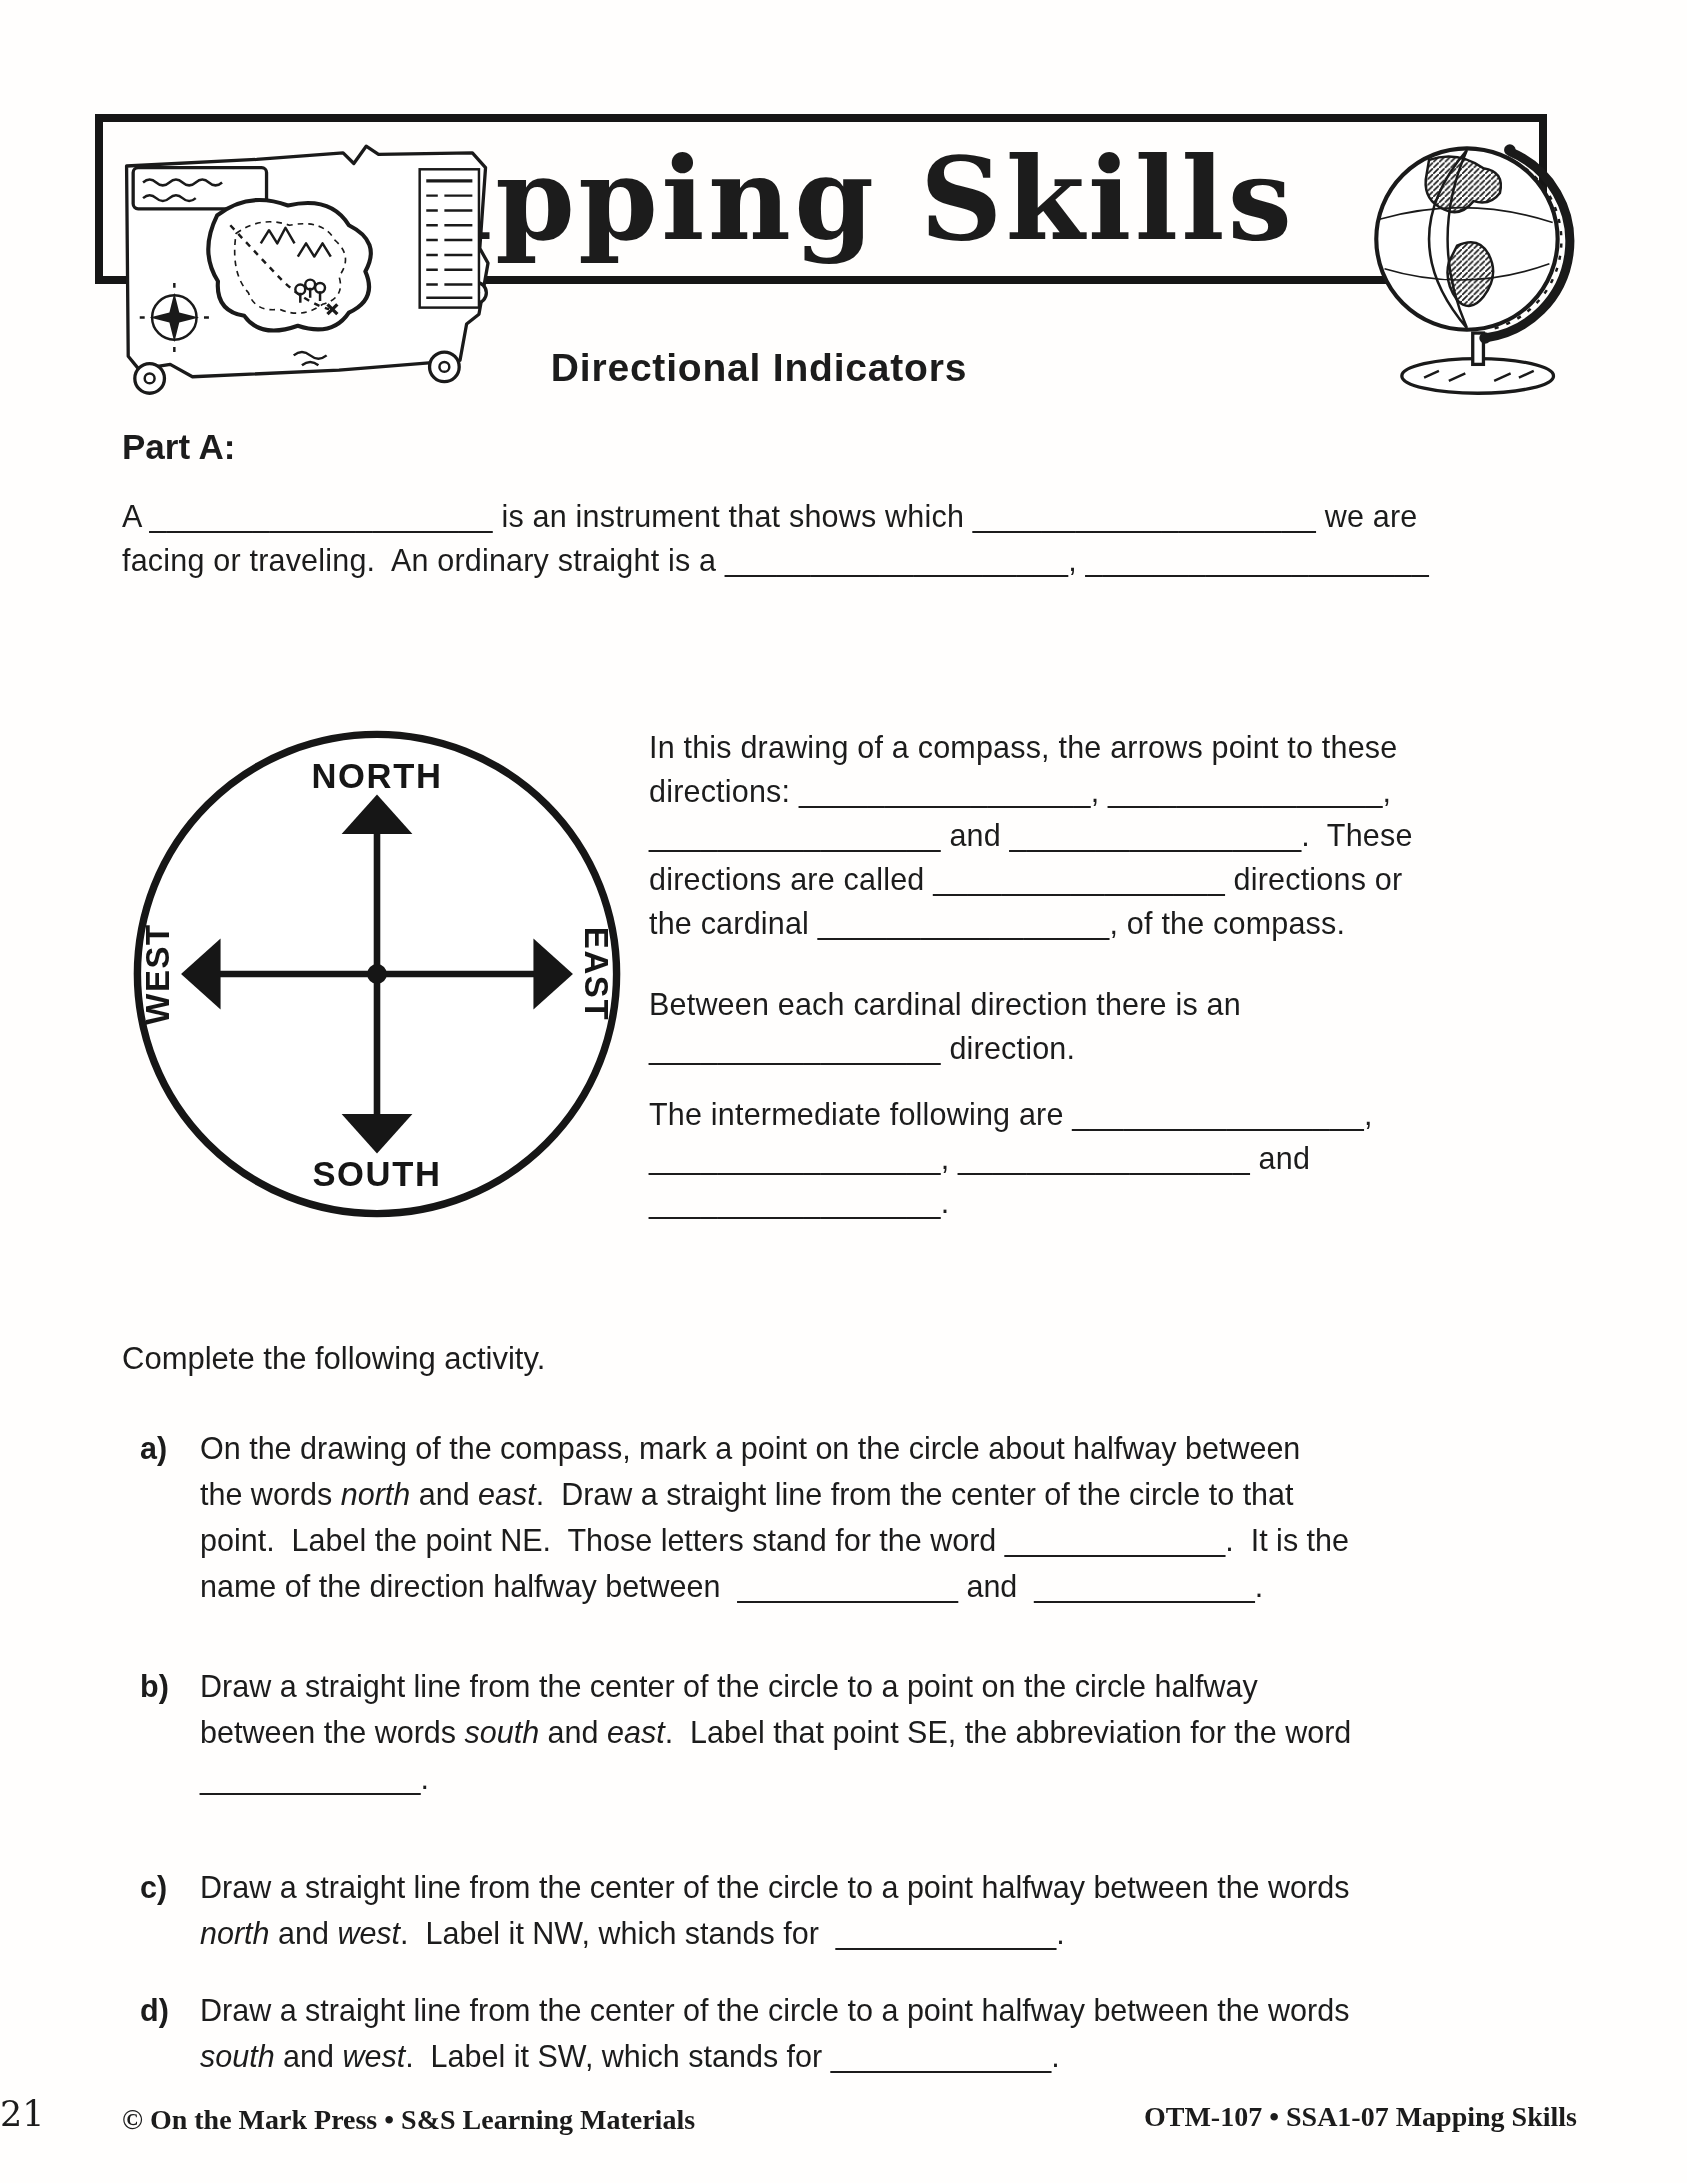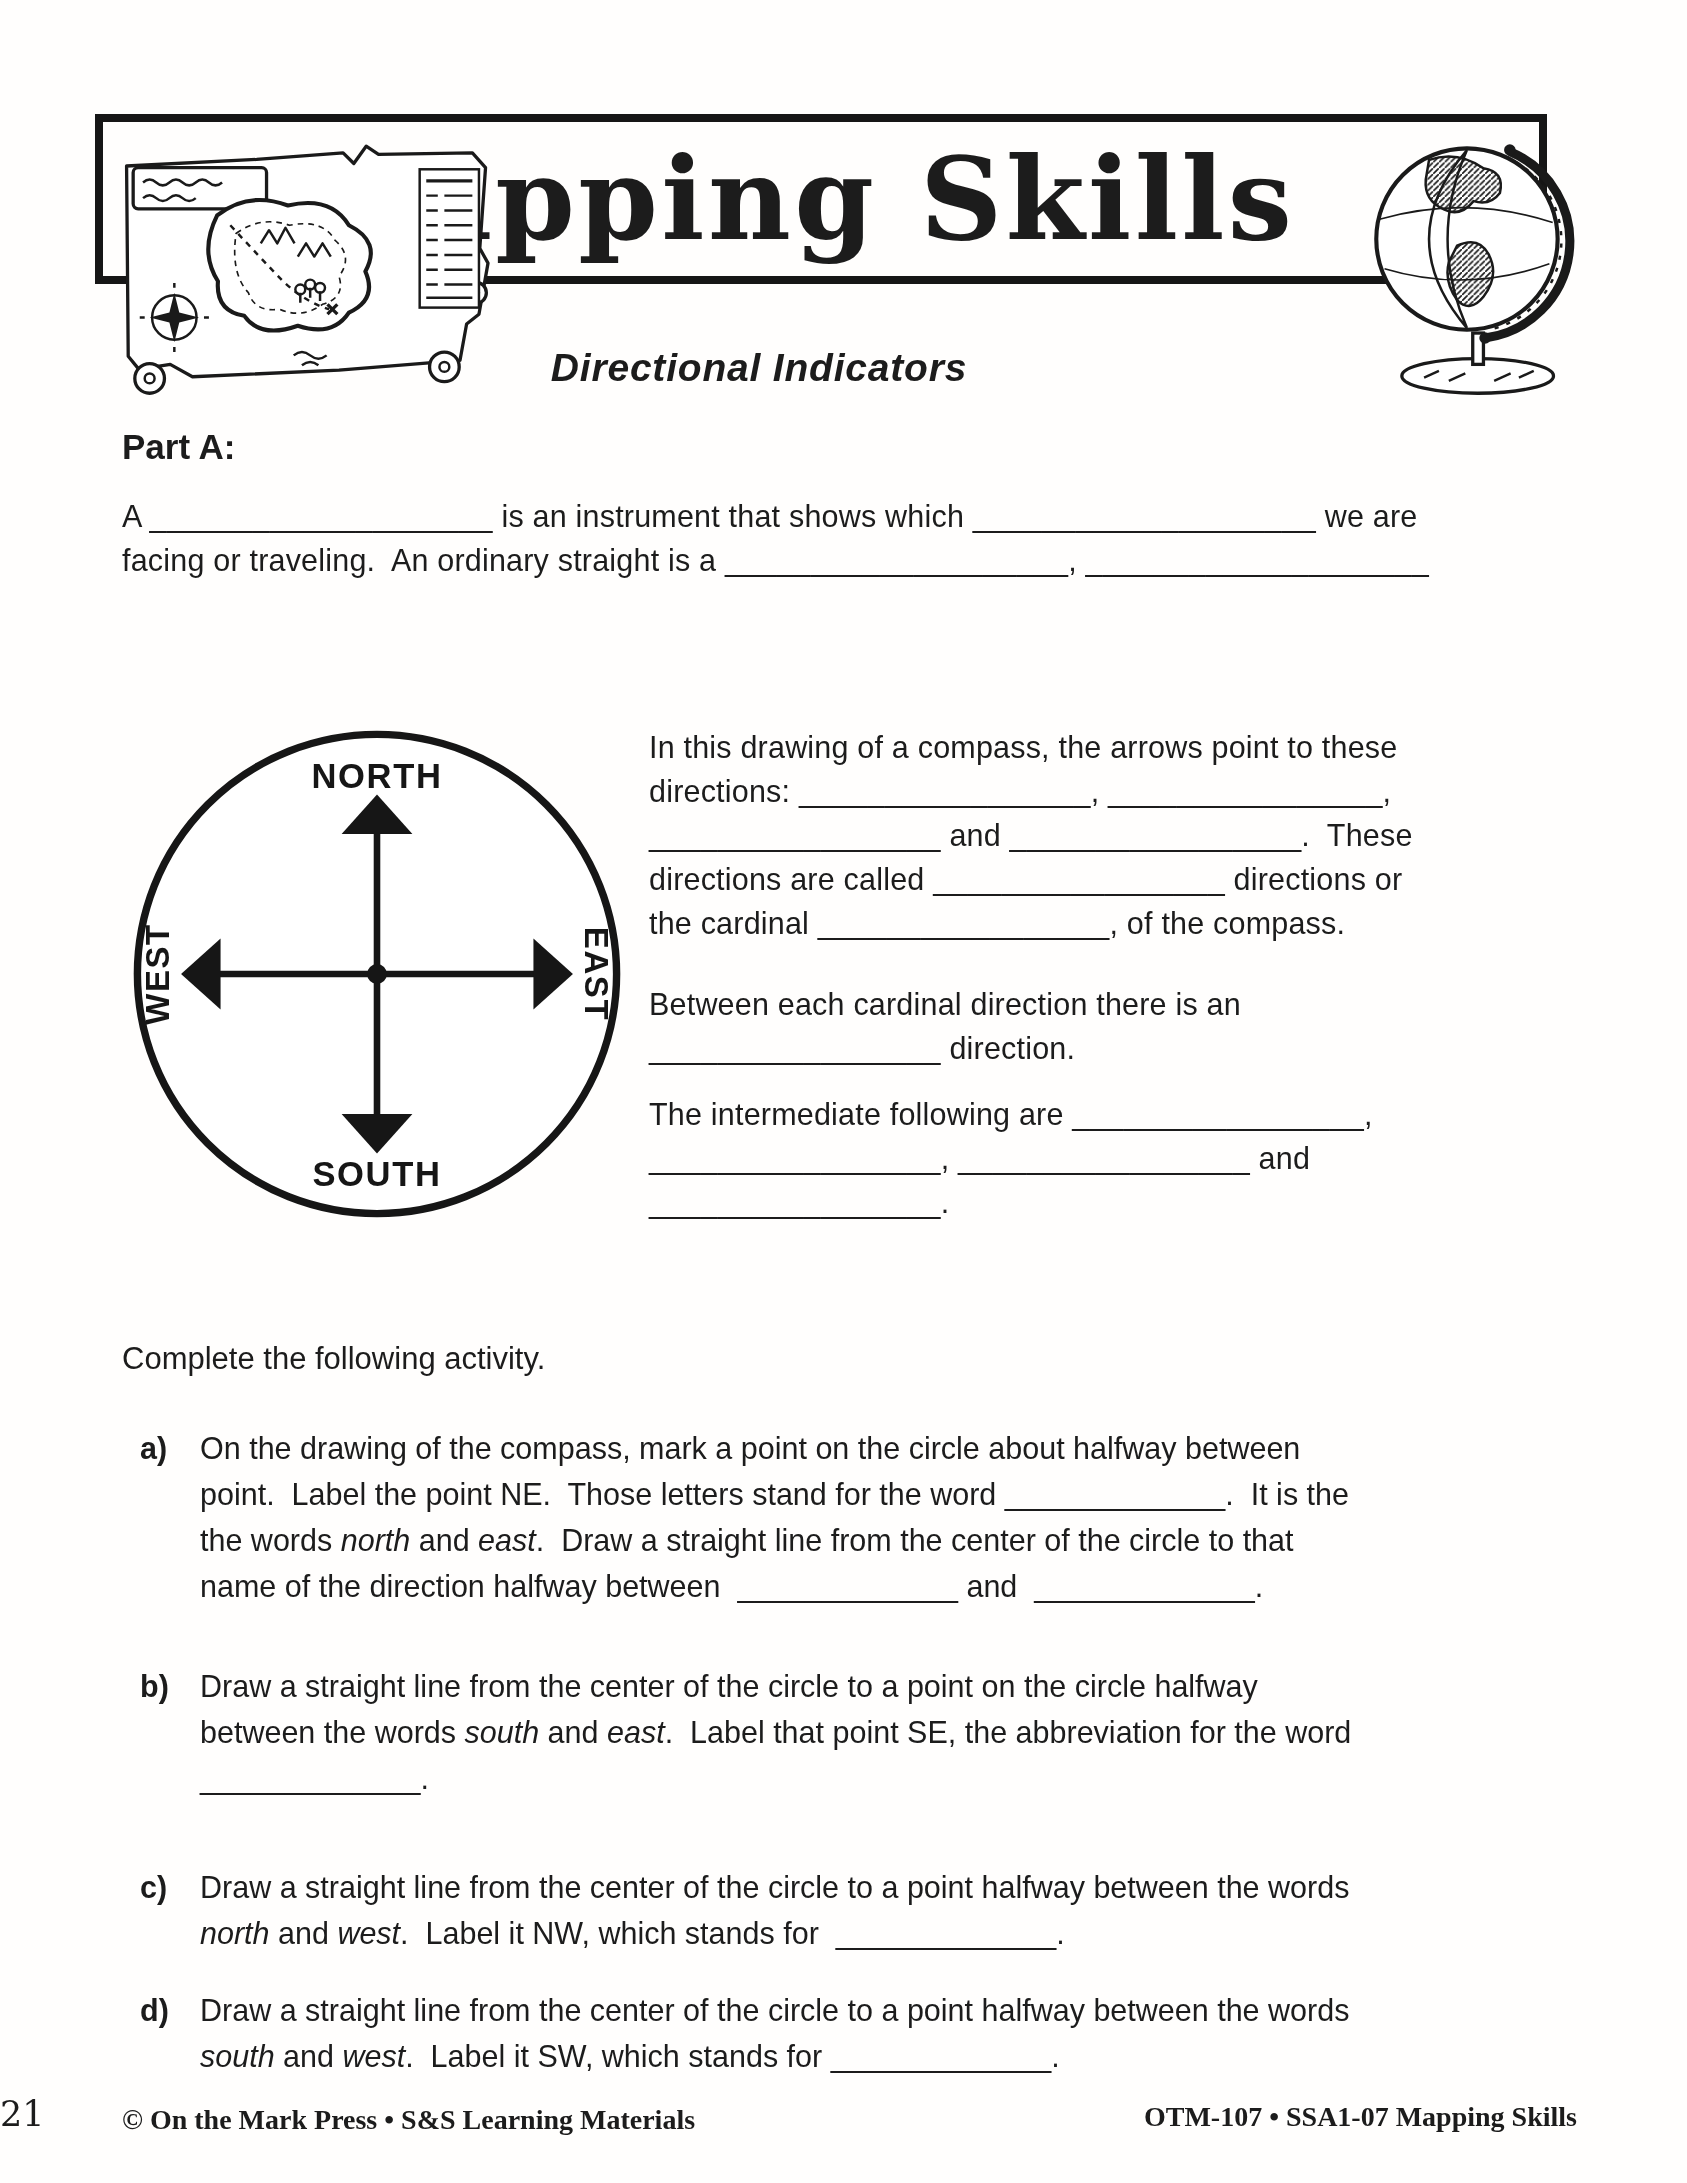--- a/index.html
+++ b/index.html
@@ -18,21 +18,21 @@
     font-family:"DejaVu Serif", serif; font-weight:bold;
     font-size:114px; letter-spacing:3.3px; transform:translateX(-29px);
     white-space:nowrap; line-height:1;
   }
   .illo { position:absolute; }
   .map-illo   { left:92px;  top:118px; }
   .globe-illo { left:1358px; top:122px; }
   
   .subtitle {
     position:absolute; left:0; top:346px; width:1518px; text-align:center;
-    font-size:39px; font-weight:bold; font-style:italic; letter-spacing:0.8px;
+    font-size:39px; font-weight:bold; letter-spacing:0.8px;
   }
   .part-a-heading { position:absolute; left:122px; top:427px; font-size:35px; font-weight:bold; }
   
   .tblock { font-size:30.5px; letter-spacing:0.2px; }
   .tblock .tline { white-space:pre; }
   .para1 { position:absolute; left:122px; top:494px;  line-height:44px; }
   .side1 { position:absolute; left:649px; top:725px;  line-height:44px; }
   .side2 { position:absolute; left:649px; top:982px; line-height:44px; }
   .side3 { position:absolute; left:649px; top:1092px; line-height:44px; }
   .activity-intro { position:absolute; left:122px; top:1341px; font-size:31px;text-align:center; }
@@ -161,22 +161,22 @@
       <div class="tline">_________________, _________________ and</div>
       <div class="tline">_________________.</div>
     </div>
 
   <div class="activity-intro">Complete the following activity.</div>
 
   <div class="item item-a">
     <span class="item-label">a)</span>
     <div class="item-body">
         <div class="tline"><span>On the drawing of the compass, mark a point on the circle about halfway between</span></div>
+        <div class="tline"><span>the words </span><span class="it">north</span><span> and </span><span class="it">east</span><span>.  Draw a straight line from the center of the circle to that</span></div>
         <div class="tline"><span>point.  Label the point NE.  Those letters stand for the word _____________.  It is the</span></div>
-        <div class="tline"><span>the words </span><span class="it">north</span><span> and </span><span class="it">east</span><span>.  Draw a straight line from the center of the circle to that</span></div>
         <div class="tline"><span>name of the direction halfway between  _____________ and  _____________.</span></div>
       </div>
   </div>
   <div class="item item-b">
     <span class="item-label">b)</span>
     <div class="item-body">
         <div class="tline"><span>Draw a straight line from the center of the circle to a point on the circle halfway</span></div>
         <div class="tline"><span>between the words </span><span class="it">south</span><span> and </span><span class="it">east</span><span>.  Label that point SE, the abbreviation for the word</span></div>
         <div class="tline"><span>_____________.</span></div>
       </div>

